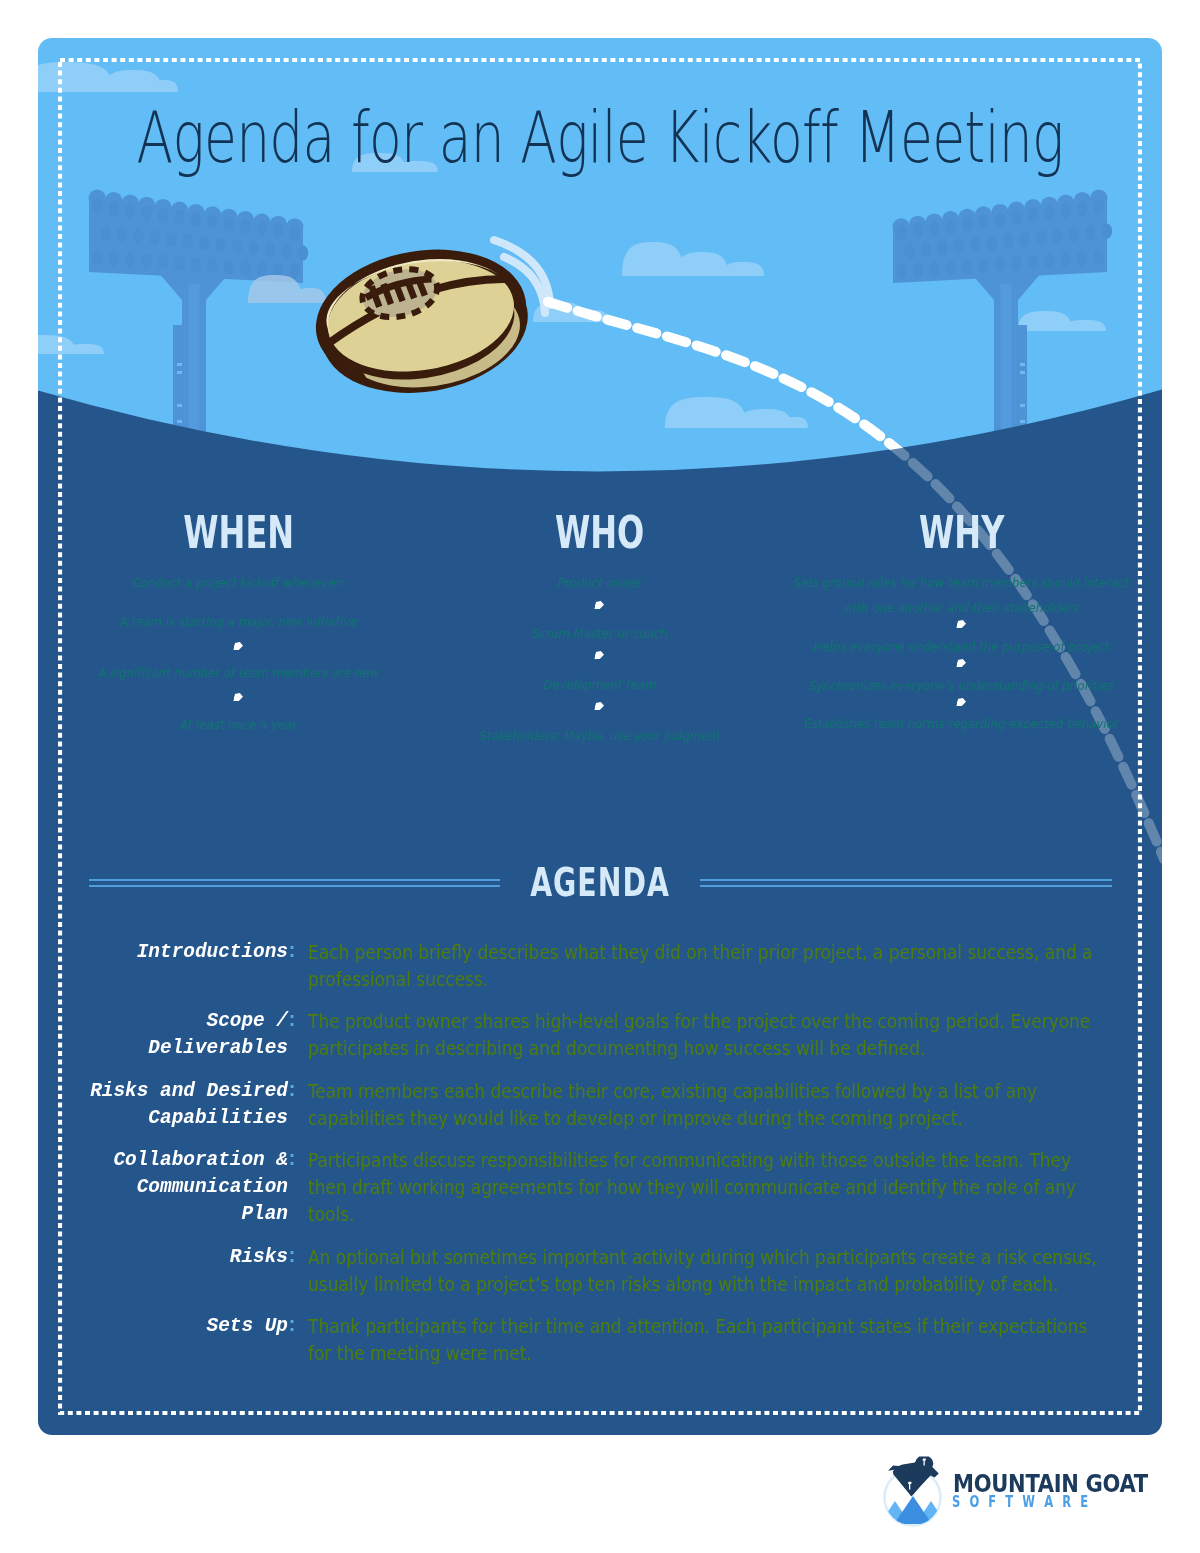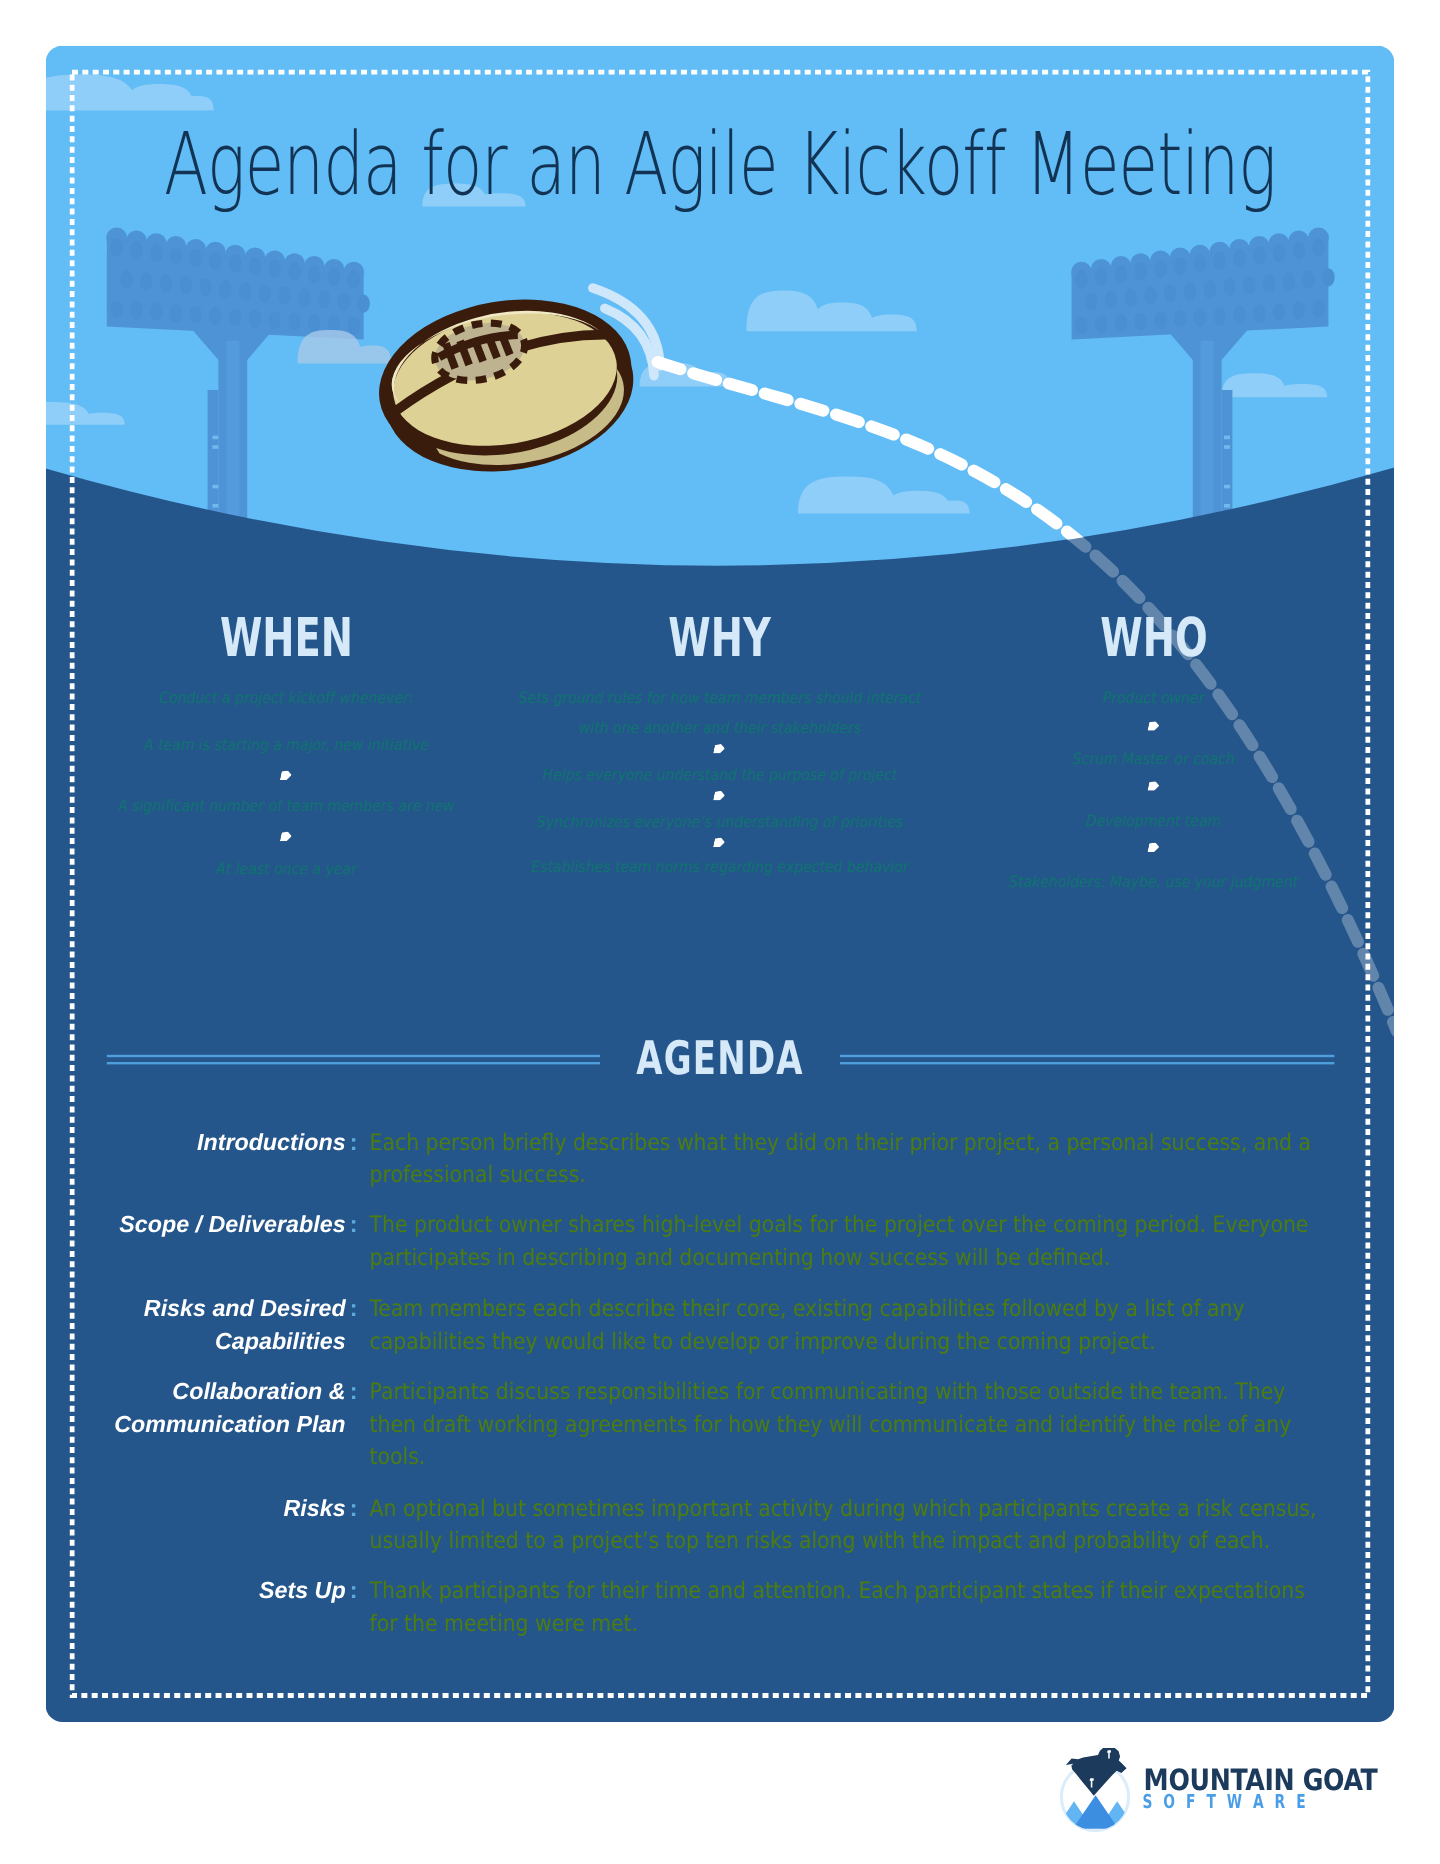--- a/index.html
+++ b/index.html
@@ -53,21 +53,21 @@
   .agenda-head h2{margin:0;position:absolute;left:0;top:0;width:1022px;text-align:center;
       font-family:"DejaVu Sans",sans-serif;font-weight:700;
       font-size:38.5px;letter-spacing:1.4px;color:#d6e9f8;line-height:1;
       transform:scaleX(0.735);transform-origin:center;}
 
   .agenda{position:absolute;left:46px;top:901px;width:986px;}
   .arow{display:flex;margin-bottom:15.4px;}
   .alabel{width:204px;flex:0 0 204px;text-align:right;font-weight:700;font-style:italic;
       font-size:19.4px;line-height:27px;color:#fff;position:relative;
       box-sizing:border-box;
-      font-family:Liberation Sans, sans-serif;}
+      font-family:Liberation Mono, monospace;}
   .alabel .sep{color:#5aace0;font-weight:700;font-style:normal;position:absolute;
       right:-10px;top:0;line-height:27px;}
   .atext{flex:0 0 792px;width:792px;padding-left:0px;margin-left:20px;font-size:18.9px;line-height:27px;color:#4d7c0f;
       font-family:"DejaVu Sans Condensed","DejaVu Sans",sans-serif;}
 
   
   .url{position:absolute;left:73px;top:1554px;font-size:23.5px;color:#1e6ea8;
       font-family:"DejaVu Sans Condensed","DejaVu Sans",sans-serif;letter-spacing:0px;}
   .logo{position:absolute;left:877px;top:1454px;width:290px;height:86px;}
   .logo svg{display:block;position:absolute;left:0;top:0;}
@@ -285,42 +285,42 @@
         <h2>WHEN</h2>
         <div>
           <p>Conduct a project kickoff whenever:</p>
           <p class="bb">A team is starting a major, new initiative</p>
           <span class="bul">▪</span>
           <p class="bb">A significant number of team members are new</p>
           <span class="bul">▪</span>
           <p>At least once a year</p>
         </div>
       </div>
+      <div class="col c-who">
+        <h2>WHO</h2>
+        <div>
+          <p>Product owner</p>
+          <span class="bul">▪</span>
+          <p>Scrum Master or coach</p>
+          <span class="bul">▪</span>
+          <p>Development team</p>
+          <span class="bul">▪</span>
+          <p>Stakeholders: Maybe, use your judgment</p>
+        </div>
+      </div>
       <div class="col c-why">
         <h2>WHY</h2>
         <div>
           <p>Sets ground rules for how team members should interact with one another and their stakeholders</p>
           <span class="bul">▪</span>
           <p>Helps everyone understand the purpose of project</p>
           <span class="bul">▪</span>
           <p>Synchronizes everyone’s understanding of priorities</p>
           <span class="bul">▪</span>
           <p>Establishes team norms regarding expected behavior</p>
-        </div>
-      </div>
-      <div class="col c-who">
-        <h2>WHO</h2>
-        <div>
-          <p>Product owner</p>
-          <span class="bul">▪</span>
-          <p>Scrum Master or coach</p>
-          <span class="bul">▪</span>
-          <p>Development team</p>
-          <span class="bul">▪</span>
-          <p>Stakeholders: Maybe, use your judgment</p>
         </div>
       </div>
     </div>
 
     <div class="agenda-head">
       <span class="rule left">
           <i class="a"></i>
           <i class="b"></i>
         </span>
       <h2>AGENDA</h2>

